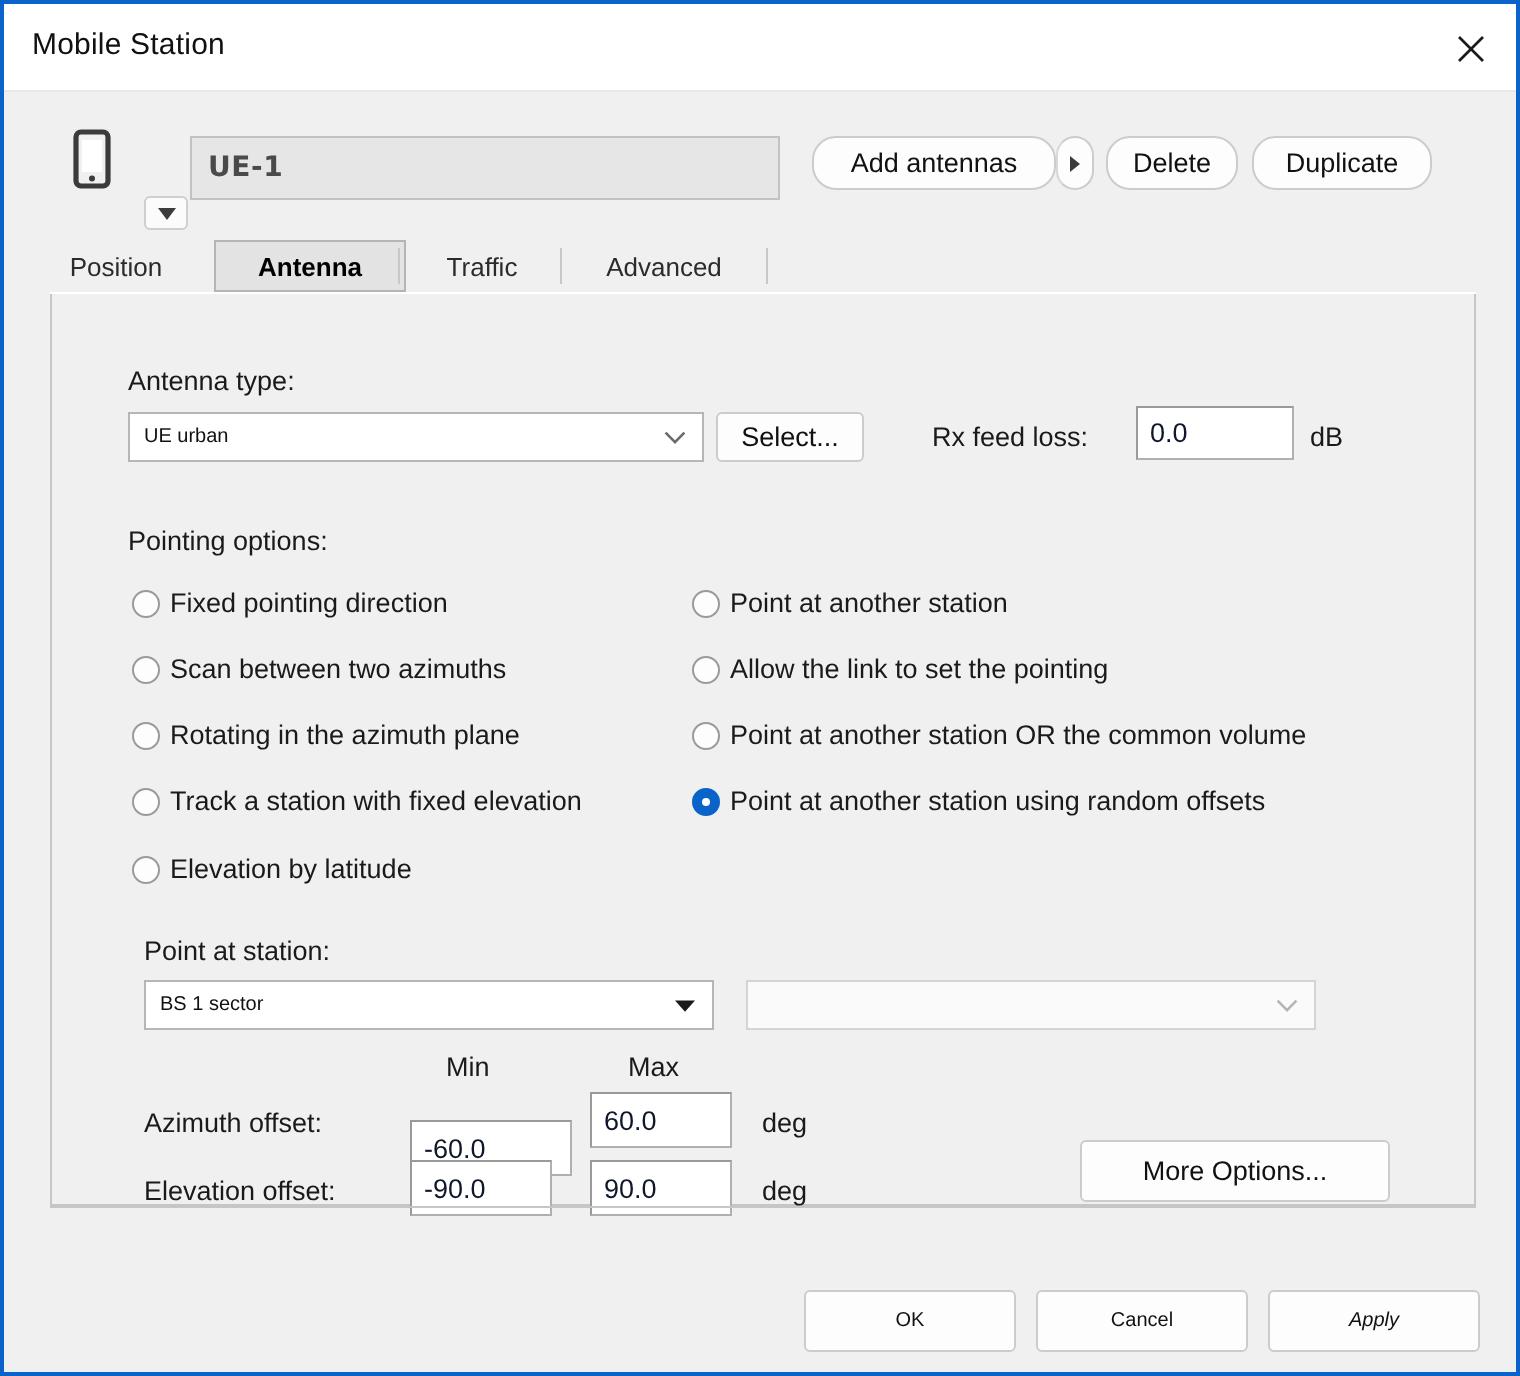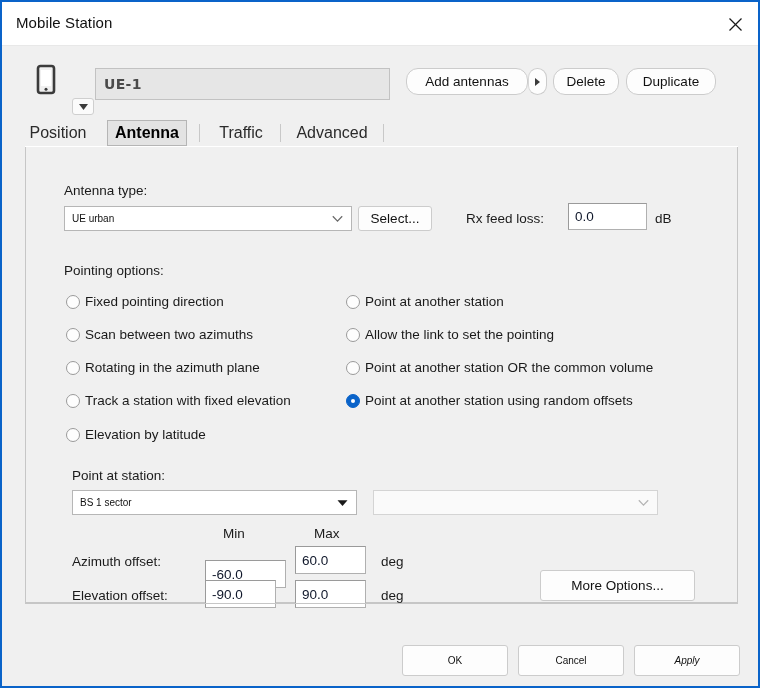--- a/index.html
+++ b/index.html
@@ -86,36 +86,36 @@
   #btn-duplicate { left: 624px; top: 66px; width: 90px; }
 
   
   #tabstrip {
     position: absolute; left: 12px; top: 118px;
     width: 732px; height: 26px;
   }
   .tab {
     position: absolute; top: 0; height: 26px;
     display: flex; align-items: center; justify-content: center;
-    font-size: 16px; color: #2b2b2b;
+    font-size: 13px; color: #2b2b2b;
     cursor: default;
     padding: 0 10px;
   }
   .tab.active {
     background: #e3e3e3;
     border: 1px solid #b5b5b5;
     font-weight: bold;
     color: #000;
   }
   .tab-sep {
     position: absolute; top: 4px; width: 1px; height: 18px;
     background: #c8c8c8;
   }
   #tab-position { left: 7px; width: 74px; }
-  #tab-antenna  { left: 93px; width: 80px; }
+  #tab-antenna  { left: 93px; width: 96px; }
   #tab-traffic  { left: 192px; width: 70px; }
   #tab-advanced { left: 270px; width: 96px; }
   #sep-1 { left: 185px; }
   #sep-2 { left: 266px; }
   #sep-3 { left: 369px; }
 
   
   #panel {
     position: absolute; left: 23px; top: 144px;
     width: 713px; height: 457px;

